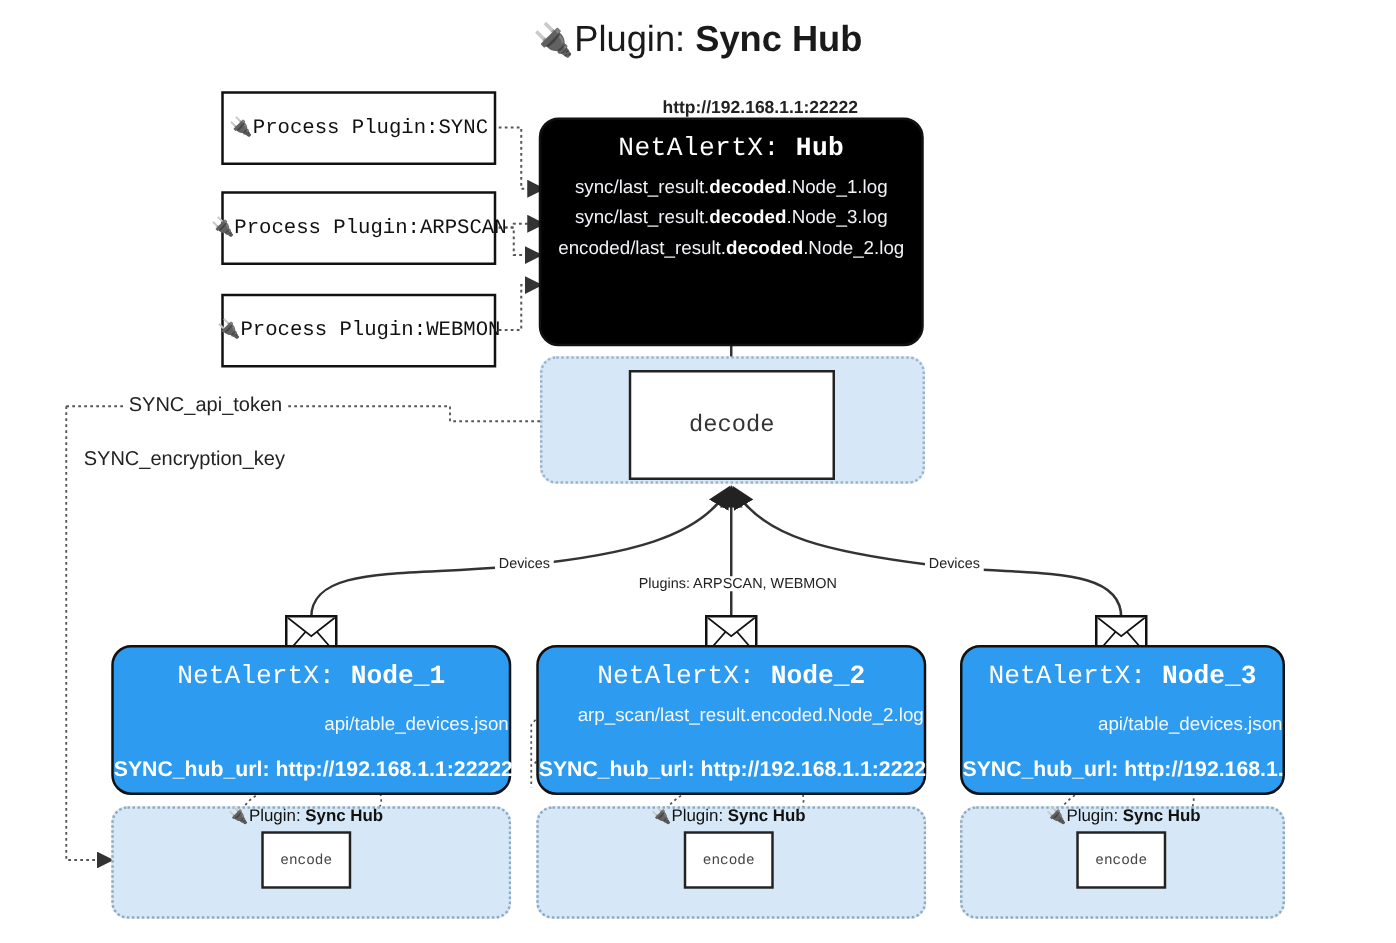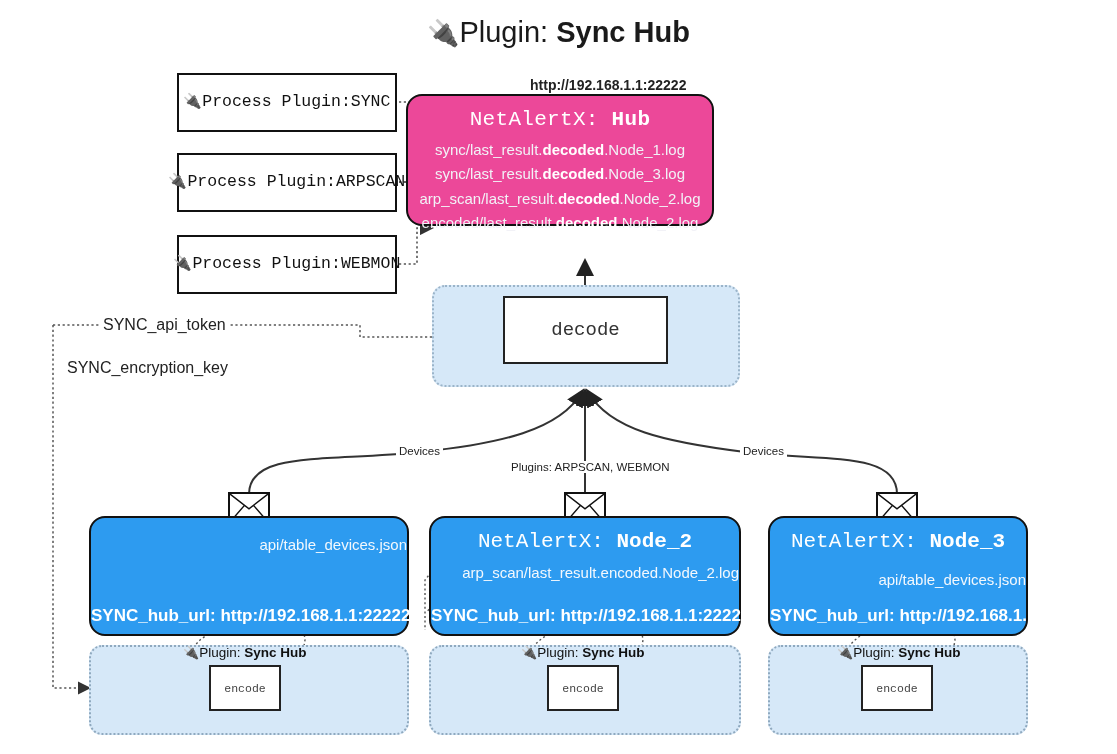--- a/index.html
+++ b/index.html
@@ -43,23 +43,23 @@
   .procbox .l1 .plug { font-family: "DejaVu Sans", sans-serif; font-size: 15px; }
   .procbox .l2 { white-space: nowrap; }
 
   
   .url-label {
     position: absolute;
     font-size: 14px; color: #222222; font-weight: 600;
     white-space: nowrap;
   }
   .hub {
-    position: absolute; left: 406px; top: 94px;
-    width: 308px; height: 132px;
-    background: #ec4899;
+    position: absolute; left: 431px; top: 94px;
+    width: 308px; height: 183px;
+    background: #000000;
     border: 2px solid #111111;
     border-radius: 16px;
     color: #ffffff;
     padding-top: 12px;
   }
   .hub .hubtitle {
     text-align: center;
     font-family: "Liberation Mono", monospace;
     font-size: 21px; letter-spacing: .3px;
     margin-bottom: 7px; white-space: nowrap;
@@ -75,21 +75,21 @@
   
   .decode-wrap {
     position: absolute; left: 432px; top: 285px;
     width: 308px; height: 102px;
     background: #d6e8f8;
     border: 2px dotted #9bb4c9;
     border-radius: 13px;
   }
   .decode-box {
     position: absolute; left: 503px; top: 296px;
-    width: 165px; height: 68px;
+    width: 165px; height: 88px;
     background: #ffffff; border: 2px solid #222222;
     display: flex; align-items: center; justify-content: center;
     font-family: "Liberation Mono", monospace;
     font-size: 19px; color: #333333;
   }
 
   
   .edge-label {
     position: absolute;
     font-size: 11.5px; color: #222222;
@@ -230,23 +230,20 @@
     <div class="hubtitle">
       <span>NetAlertX: </span><b>Hub</b>
     </div>
     <div class="logline">
       <span>sync/last_result.</span><b>decoded</b><span>.Node_1.log</span>
     </div>
     <div class="logline">
       <span>sync/last_result.</span><b>decoded</b><span>.Node_3.log</span>
     </div>
     <div class="logline">
-      <span>arp_scan/last_result.</span><b>decoded</b><span>.Node_2.log</span>
-    </div>
-    <div class="logline">
       <span>encoded/last_result.</span><b>decoded</b><span>.Node_2.log</span>
     </div>
   </div>
 
   <div class="decode-wrap"></div>
   <div class="decode-box">decode</div>
 
   <div class="edge-label big" style="left:100px; top:316px;">SYNC_api_token</div>
   <div class="edge-label big" style="left:64px; top:359px;">SYNC_encryption_key</div>
 
@@ -264,20 +261,21 @@
         <path d="M0,0 L21,17 L42,0 M0,32 L16,13 M42,32 L26,13" stroke="#111" stroke-width="1.6" fill="none"></path>
       </svg>
   </div>
   <div class="envelope" style="left:876px; top:492px;">
     <svg viewBox="0 0 42 32" preserveAspectRatio="none">
         <path d="M0,0 L21,17 L42,0 M0,32 L16,13 M42,32 L26,13" stroke="#111" stroke-width="1.6" fill="none"></path>
       </svg>
   </div>
 
   <div class="node" style="left:89px; top:516px; width:320px; height:120px;">
+    <div class="ntitle"><span>NetAlertX: </span><b>Node_1</b></div>
     <div class="nline" style="margin-top:14px;">api/table_devices.json</div>
     <div class="nfoot">SYNC_hub_url: http://192.168.1.1:22222</div>
   </div>
 
   <div class="node" style="left:429px; top:516px; width:312px; height:120px;">
     <div class="ntitle"><span>NetAlertX: </span><b>Node_2</b></div>
     <div class="nline" style="margin-top:7px;padding-left:16px;">arp_scan/last_result.encoded.Node_2.log</div>
     <div class="nfoot">SYNC_hub_url: http://192.168.1.1:22222</div>
   </div>
 

